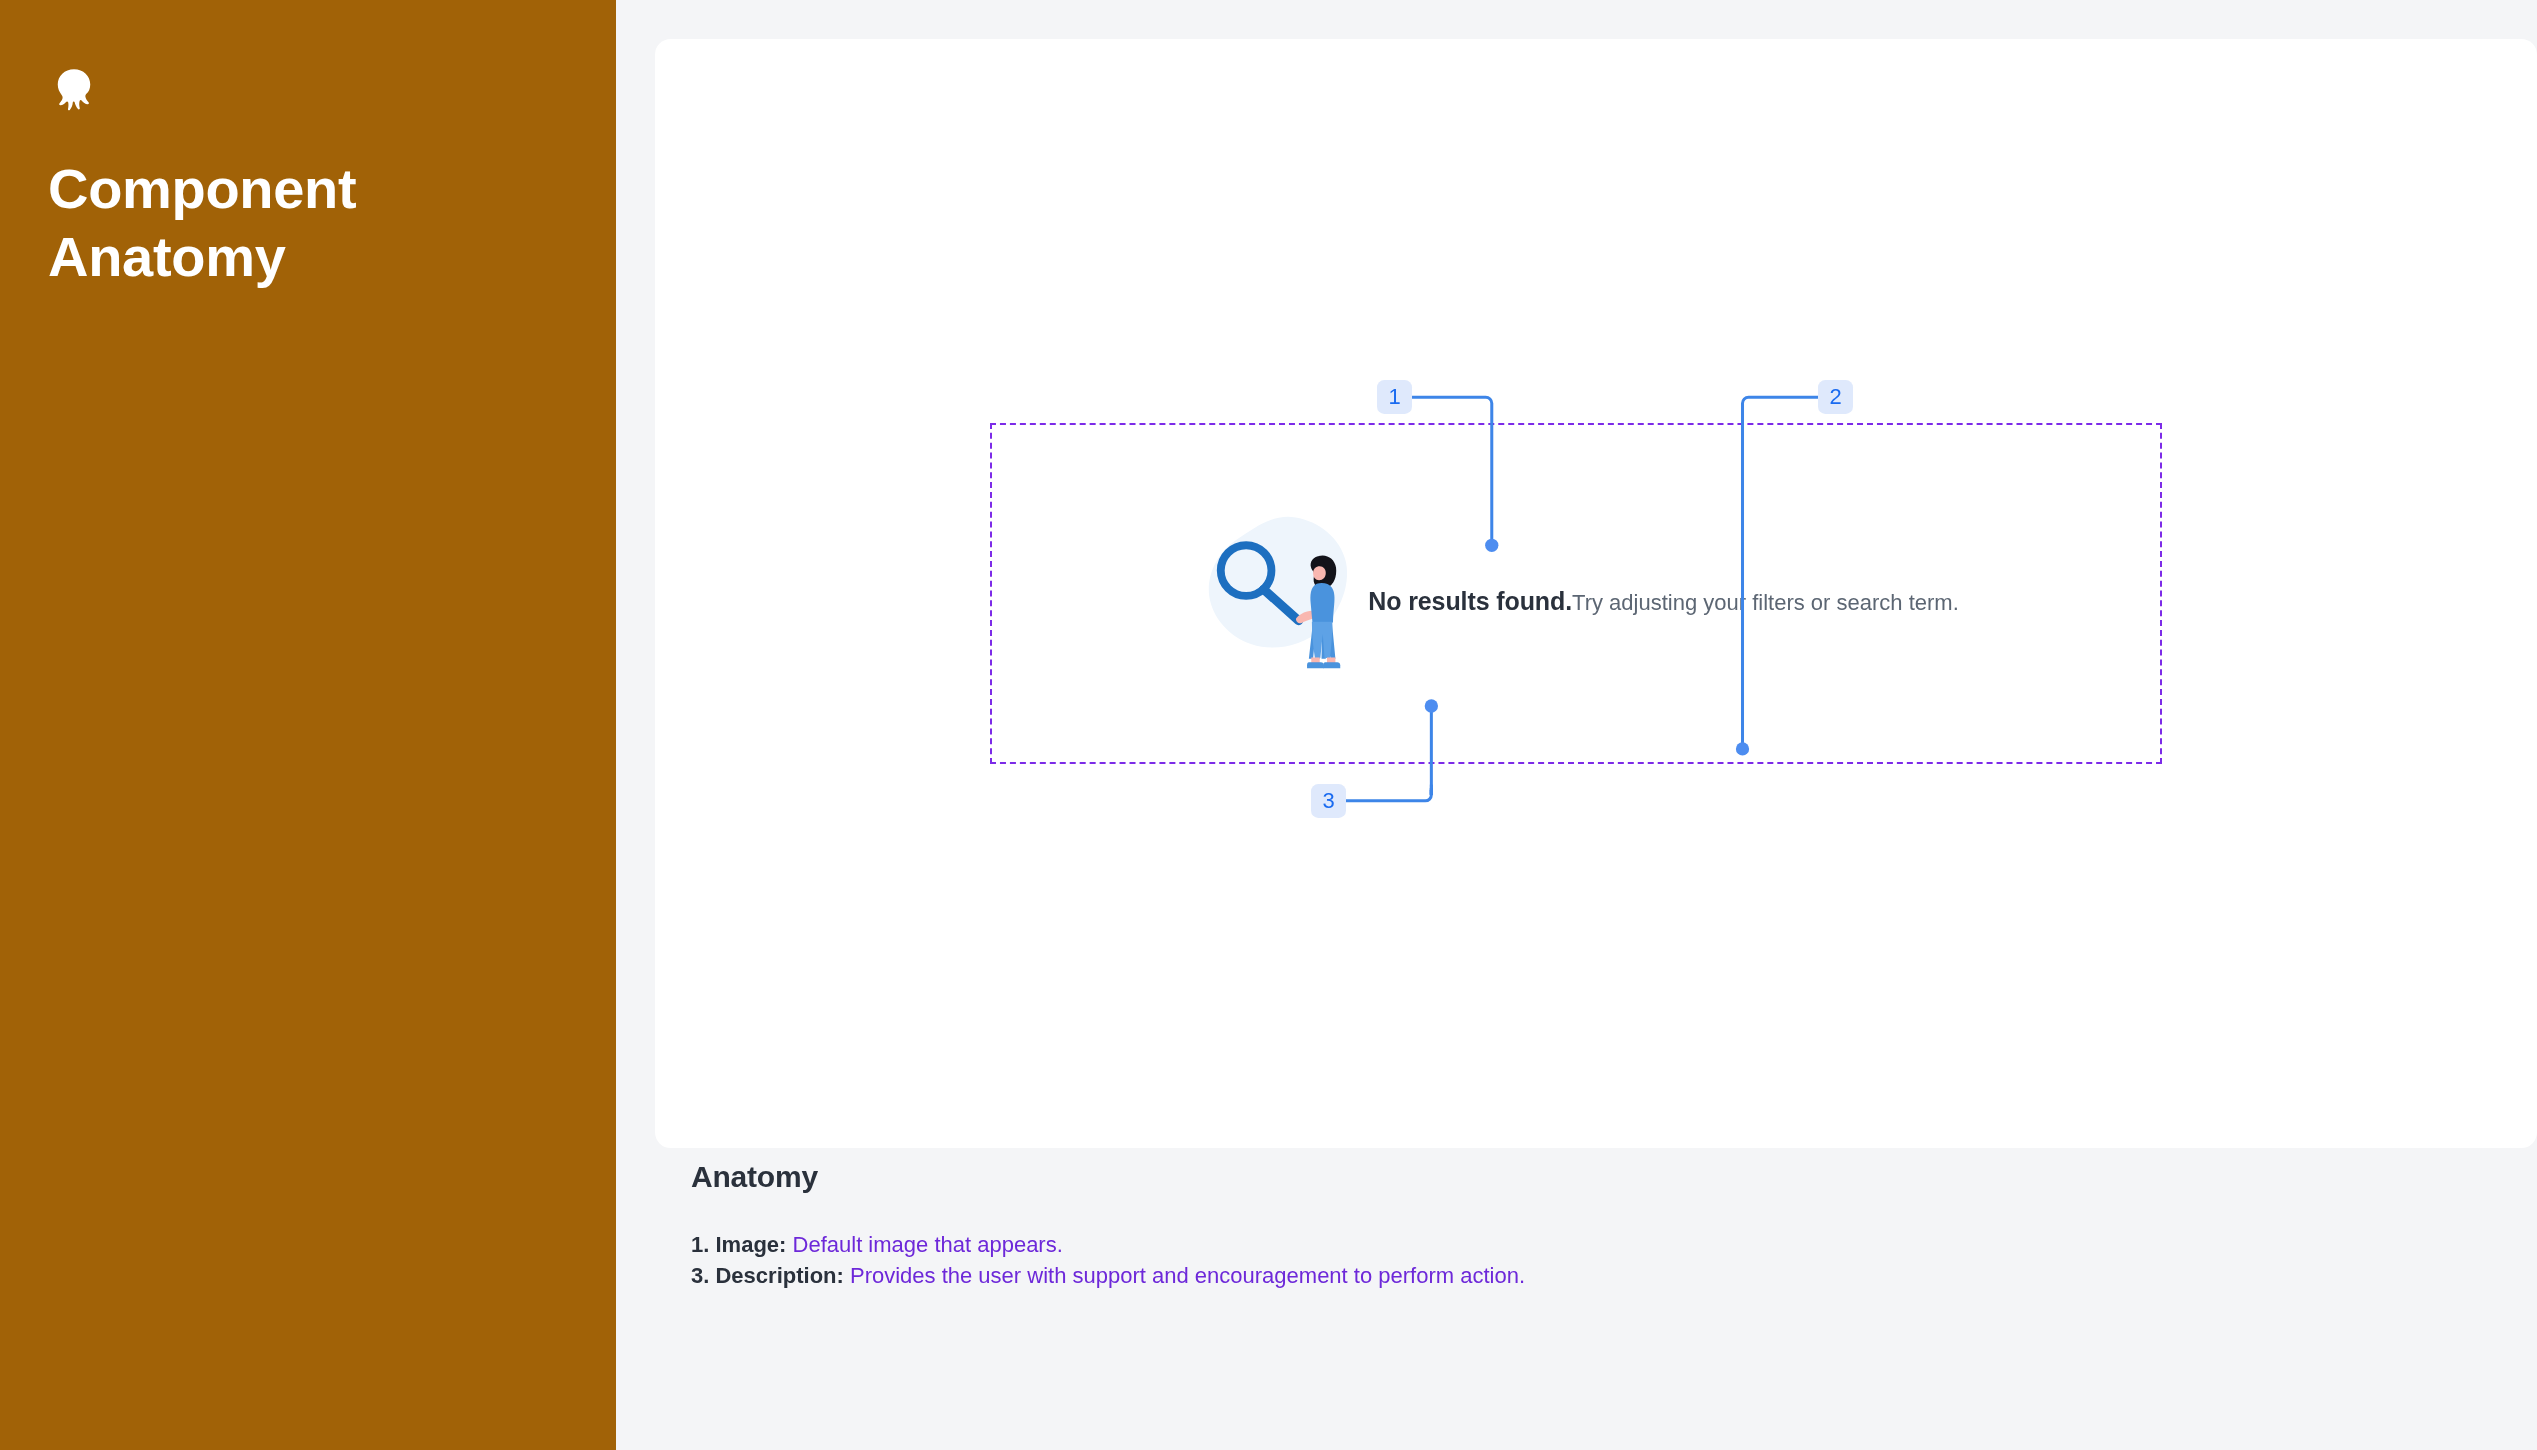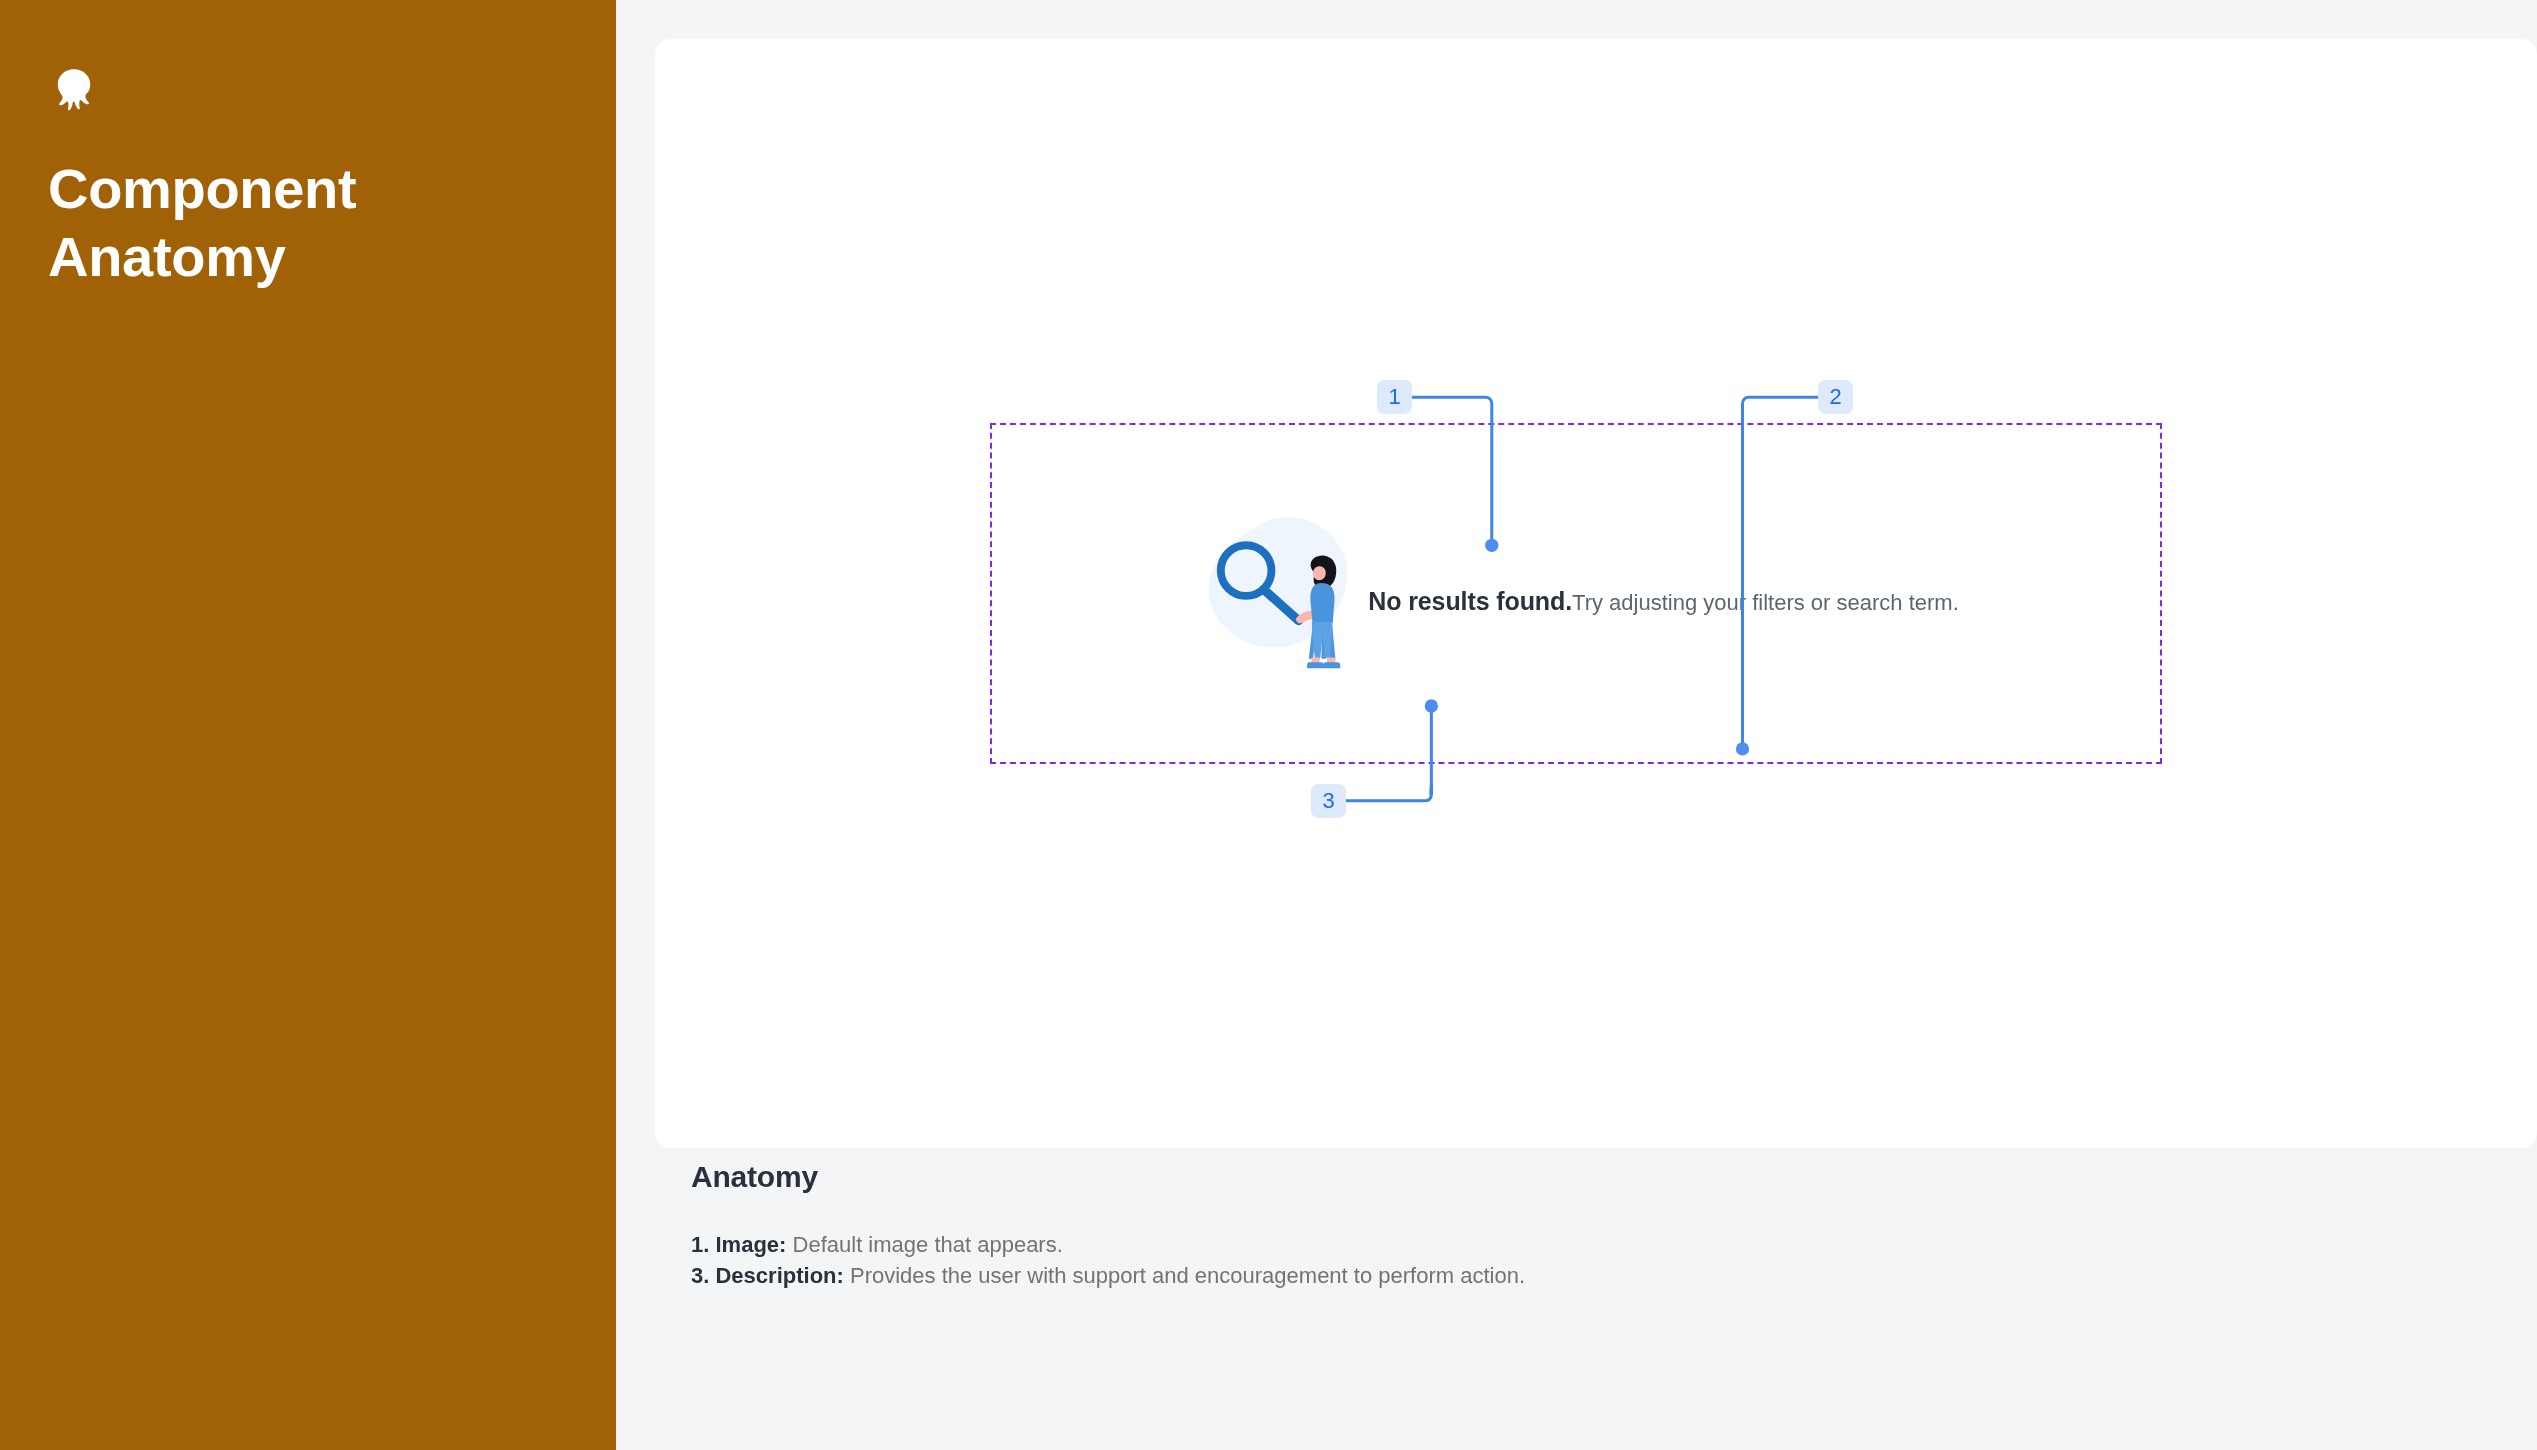--- a/index.html
+++ b/index.html
@@ -163,21 +163,21 @@
   }
 
   .anatomy-item {
     font-size: 22px;
     line-height: 29px;
     color: #3D4653;
     margin-bottom: 1.8px;
     display: block;
   }
   .anatomy-item .lead { font-weight: 700; color: #2A313C; }
-  .anatomy-item .rest { font-weight: 400; color: #737373; }
+  .anatomy-item .rest { font-weight: 400; color: #6d28d9; }
 </style>
 </head>
 <body>
 
 <div class="page">
 
   <aside class="sidebar">
 
     <div class="logo-wrap">
       <svg viewBox="0 0 64 64" xmlns="http://www.w3.org/2000/svg" aria-hidden="true">

